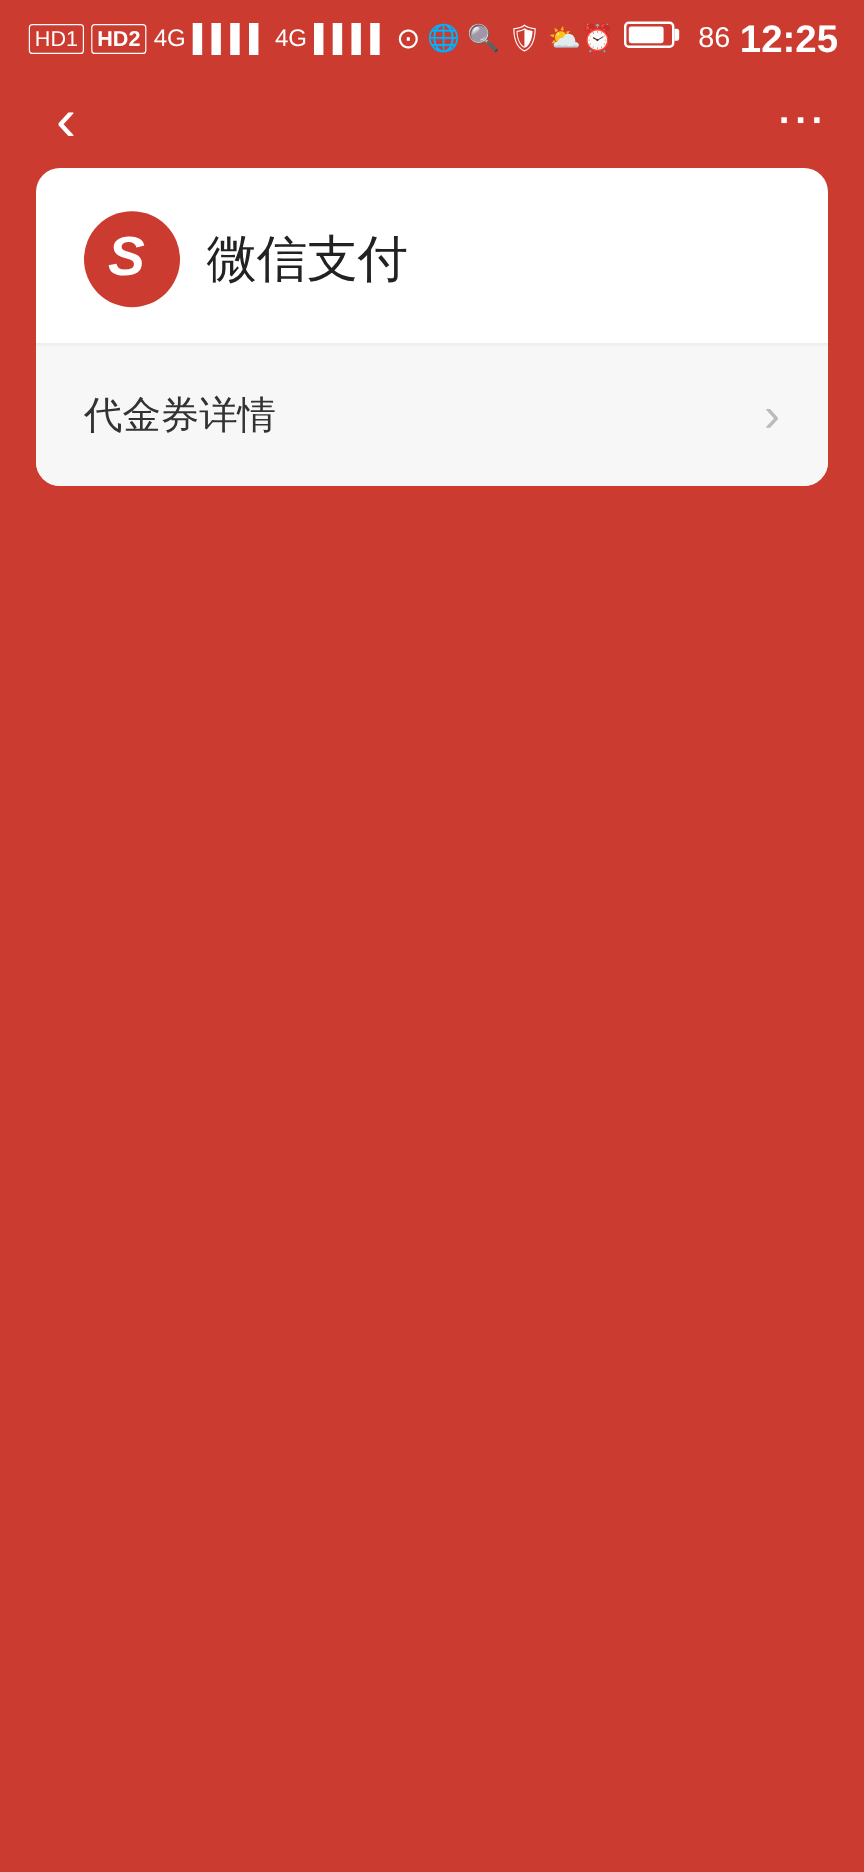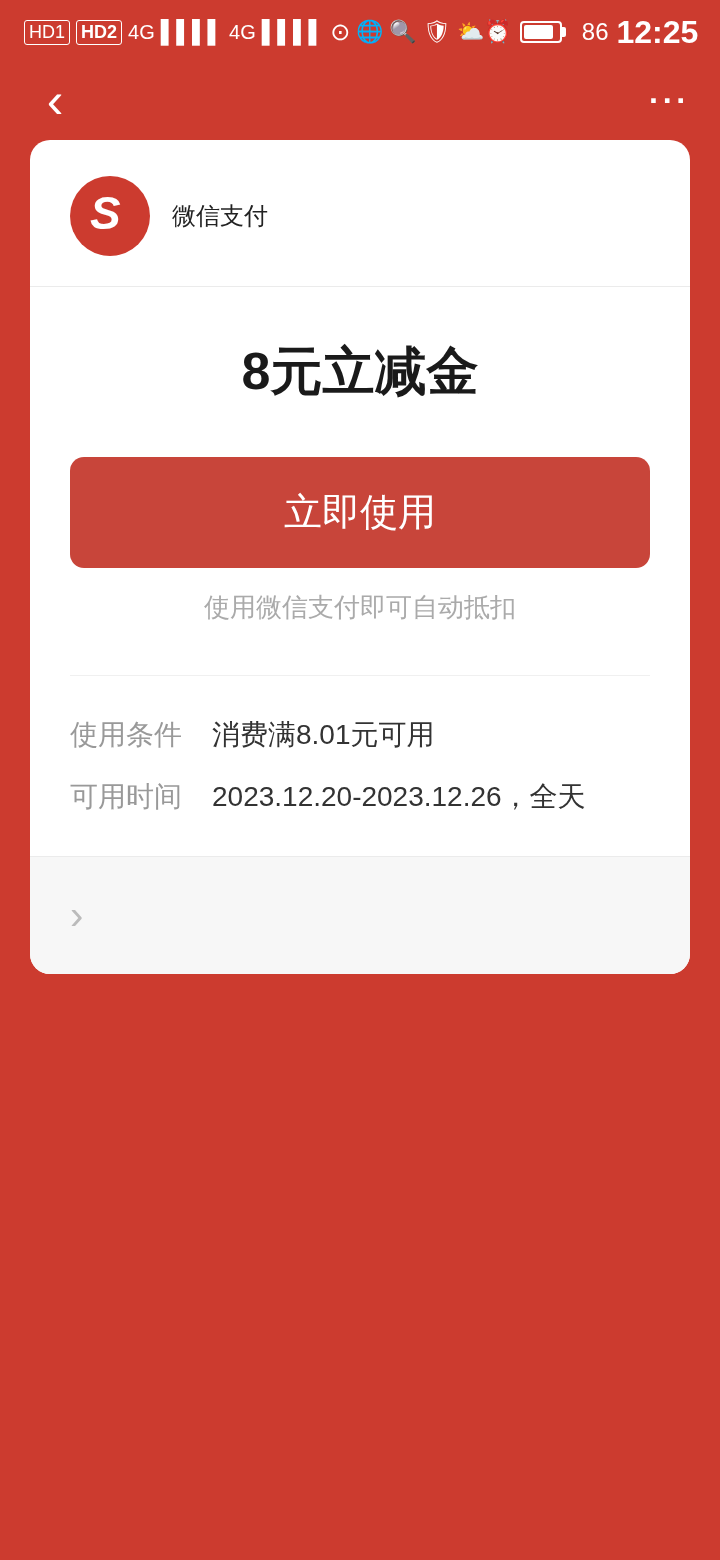--- a/index.html
+++ b/index.html
@@ -34,21 +34,21 @@
       font-size: 26px;
       font-weight: 600;
     }
     .status-text {
       font-size: 22px;
       color: #fff;
       font-weight: 500;
     }
     .battery-box {
       display: flex;
-      align-items: center;
+      align-items: flex-start;
       gap: 20px;
     }
     .battery-icon {
       width: 42px;
       height: 22px;
       border: 2px solid #fff;
       border-radius: 4px;
       position: relative;
       display: flex;
       align-items: center;
@@ -122,21 +122,21 @@
       justify-content: center;
       flex-shrink: 0;
     }
     .brand-logo-inner {
       color: #fff;
       font-size: 36px;
       font-weight: 900;
       font-style: italic;
     }
     .brand-name {
-      font-size: 24px;
+      font-size: 42px;
       color: #222;
       font-weight: 500;
     }
 
     
     .card-body {
       padding: 50px 40px 40px 40px;
     }
 
     .coupon-title {
@@ -261,38 +261,19 @@
       <span class="brand-logo-inner">
         
         <svg width="50" height="50" viewBox="0 0 50 50">
           <text x="5" y="42" fill="white" font-size="46" font-weight="900" font-style="italic" font-family="Arial">S</text>
         </svg>
       </span>
     </div>
     <span class="brand-name">微信支付</span>
   </div>
 
-  <div class="card-body">
-    <div class="coupon-title">8元立减金</div>
-
-    <button class="use-btn">立即使用</button>
-
-    <div class="auto-deduct-tip">使用微信支付即可自动抵扣</div>
-
-    <div class="divider"></div>
-
-    <div class="conditions">
-      <div class="condition-row">
-        <span class="condition-label">使用条件</span>
-        <span class="condition-value">消费满8.01元可用</span>
-      </div>
-      <div class="condition-row">
-        <span class="condition-label">可用时间</span>
-        <span class="condition-value">2023.12.20-2023.12.26，全天</span>
-      </div>
-    </div>
-  </div>
 
   <div class="card-footer">
+    <span class="footer-label">代金券详情</span>
     <span class="footer-arrow" style="font-size:40px;">›</span>
   </div>
 
 </div>
 
 </body></html>

